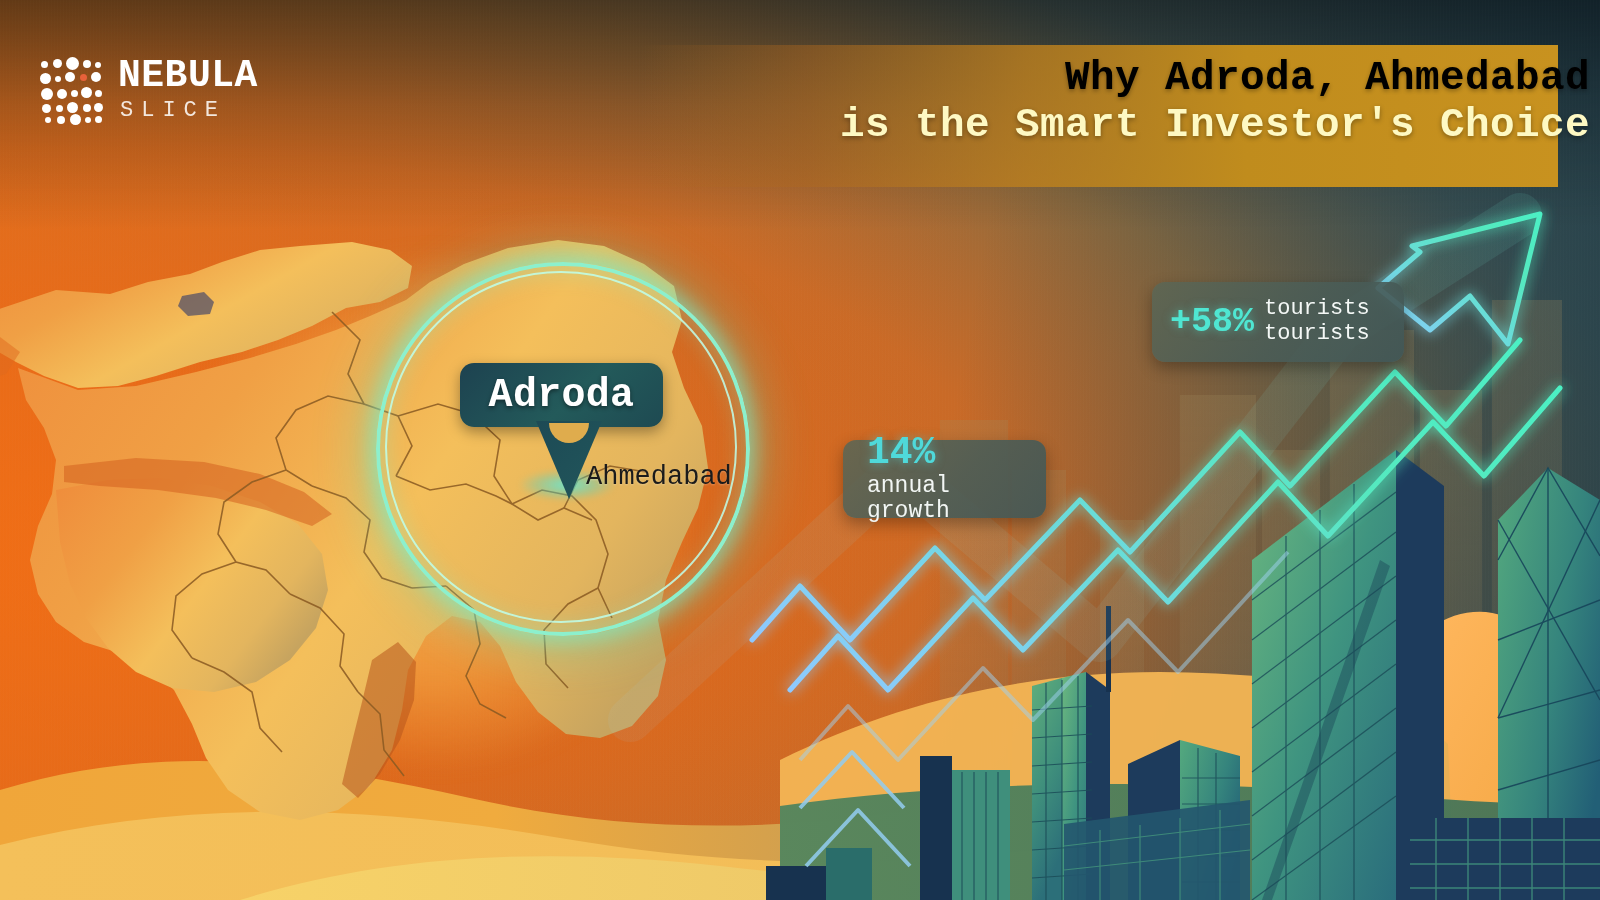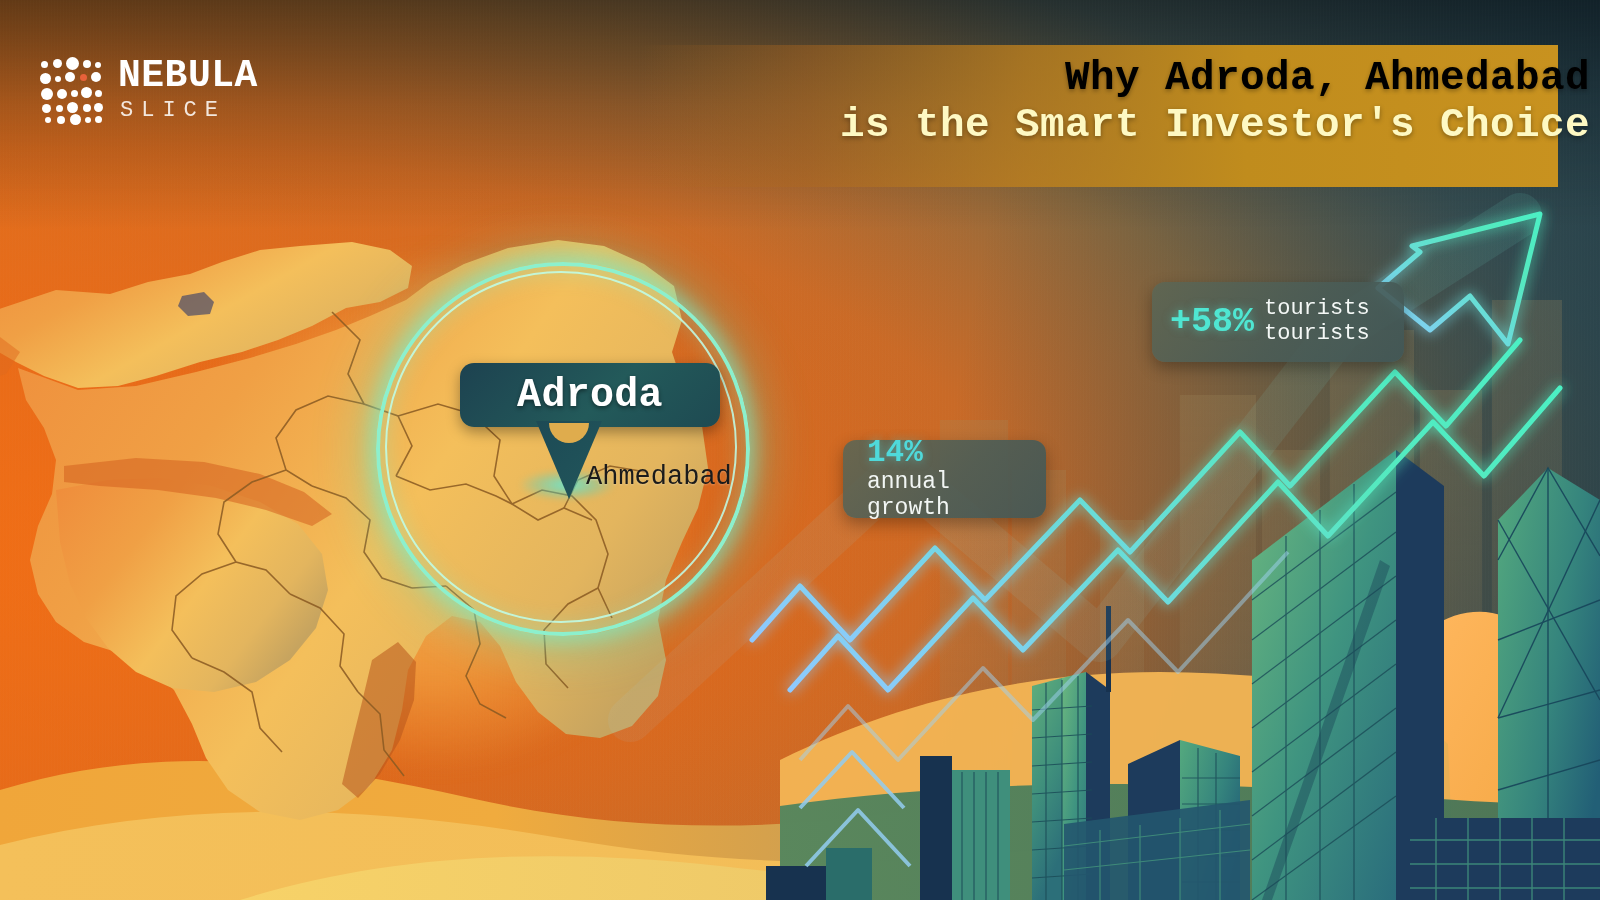--- a/index.html
+++ b/index.html
@@ -76,21 +76,21 @@
     box-shadow:0 0 18px 6px rgba(120,240,205,.55),0 0 46px 18px rgba(90,225,195,.30),inset 0 0 22px 6px rgba(120,240,205,.30);
   }
   .glow-circle-inner{
     position:absolute;left:385px;top:271px;width:348px;height:348px;border-radius:50%;
     border:2px solid rgba(190,255,235,.85);
   }
 
   
   .pin{position:absolute;left:460px;top:363px;width:224px;height:135px;}
   .pin-label{
-    position:absolute;left:0;top:0;width:260px;height:64px;border-radius:14px;
+    position:absolute;left:0;top:0;width:203px;height:64px;border-radius:14px;
     background:linear-gradient(135deg,#1d4250 0%,#235a5a 55%,#1e4a52 100%);
     box-shadow:0 5px 14px rgba(0,0,0,.35);
     display:flex;align-items:center;justify-content:center;
   }
   .pin-label span{
     color:#fff;font-size:40px;font-weight:bold;letter-spacing:.3px;
     text-shadow:0 2px 4px rgba(0,0,0,.45);
   }
   .pin-tail{
     position:absolute;left:76px;top:58px;width:66px;height:78px;
@@ -112,21 +112,21 @@
   .arrow-layer{position:absolute;inset:0;}
 
   
   .badge{
     position:absolute;border-radius:13px;
     background:linear-gradient(135deg, rgba(92,102,84,.88) 0%, rgba(74,92,86,.90) 55%, rgba(64,86,86,.90) 100%);
     box-shadow:0 6px 16px rgba(0,0,0,.30);
     display:flex;align-items:center;
   }
   .badge-growth{left:843px;top:440px;width:203px;height:78px;flex-direction:column;justify-content:center;align-items:flex-start;padding:6px 0 6px 24px;box-sizing:border-box;}
-  .badge-growth .big{color:#4fd9da;font-size:31px;font-weight:bold;line-height:1.0;text-shadow:0 0 10px rgba(80,220,220,.55);}
+  .badge-growth .big{color:#4fd9da;font-size:38px;font-weight:bold;line-height:1.0;text-shadow:0 0 10px rgba(80,220,220,.55);}
   .badge-growth .small{color:#f2f6f4;font-size:23px;font-weight:400;line-height:1.1;margin-top:2px;}
   .badge-tourists{left:1152px;top:282px;width:252px;height:80px;padding:0 16px 0 18px;box-sizing:border-box;gap:10px;}
   .badge-tourists .big{color:#4fe6d2;font-size:35px;font-weight:bold;line-height:1.0;text-shadow:0 0 10px rgba(80,230,210,.55);}
   .badge-tourists .small{color:#f4f8f6;font-size:22px;font-weight:400;line-height:1.12;}
 
   .nowrap{white-space:nowrap;}
 </style>
 </head>
 <body>
 

